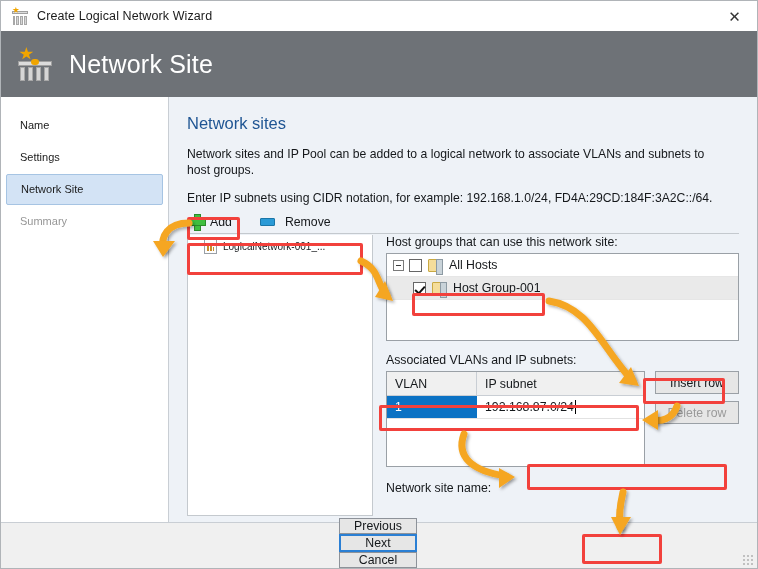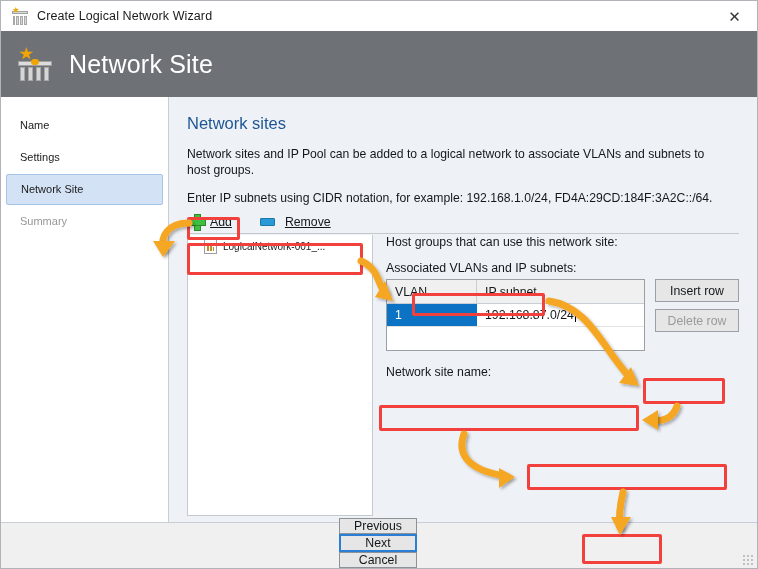--- a/index.html
+++ b/index.html
@@ -93,21 +93,21 @@
     max-width: 538px;
   }
 
   
   .toolbar {
     position: absolute; left: 18px; top: 113px; right: 18px; height: 24px;
     border-bottom: 1px solid #c4c9ce;
     display: flex; align-items: center;
   }
   .tb-btn { display: flex; align-items: center; height: 22px; padding: 0 6px 0 2px; }
-  .tb-btn .lbl { font-size: 12.3px; color: #15181b; margin-left: 6px; text-decoration: underline; }
+  .tb-btn .lbl { font-size: 12.3px; color: #15181b; margin-left: 6px; }
   .icon-plus { position: relative; width: 15px; height: 15px; }
   .icon-plus::before, .icon-plus::after {
     content: ""; position: absolute; background: #3fbf3f; border: 1px solid #2a8a2a;
   }
   .icon-plus::before { left: 5px; top: 0; width: 5px; height: 15px; }
   .icon-plus::after { left: 0; top: 5px; width: 15px; height: 5px; }
   .icon-minus {
     width: 15px; height: 8px; background: #2a9ad6; border: 1px solid #1a76a8; border-radius: 1px;
     margin-left: 6px;
   }
@@ -173,21 +173,21 @@
   }
   .folder::after {
     content: ""; position: absolute; right: -1px; top: -1px; width: 5px; height: 14px;
     background: #c9d3d9; border: 1px solid #8d9aa3;
   }
   .indent { margin-left: 20px; }
 
   
   .vlan-wrap { display: flex; margin-top: 0; }
   .grid {
-    flex: 1 1 auto; background: #fff; border: 1px solid #9aa0a6; height: 72px;
+    flex: 1 1 auto; background: #fff; border: 1px solid #9aa0a6; height: 96px;
   }
   .grid-head { display: flex; height: 24px; background: #f0f0f0; border-bottom: 1px solid #c9ced4; }
   .gh { font-size: 12.3px; color: #15181b; display: flex; align-items: center; padding-left: 8px; }
   .gh.c1 { width: 90px; flex: 0 0 90px; border-right: 1px solid #c9ced4; }
   .gh.c2 { flex: 1 1 auto; }
   .grid-row { display: flex; height: 23px; border-bottom: 1px solid #e2e2e2; }
   .gc { font-size: 12.3px; display: flex; align-items: center; padding-left: 8px; }
   .gc.c1 { width: 90px; flex: 0 0 90px; background: #0b72c4; color: #ffffff; }
   .gc.c2 { flex: 1 1 auto; color: #15181b; position: relative; }
   .caret { display: inline-block; width: 1px; height: 14px; background: #000; margin-left: 1px; }
@@ -301,20 +301,35 @@
           <div class="list-row">
             <span class="doc-ico"></span>
             <span>LogicalNetwork-001_...</span>
           </div>
         </div>
 
         <div class="rightpane">
 
           <div class="fld-label">Host groups that can use this network site:</div>
 
+          <div class="treebox">
+            <div class="tree-row">
+              <span class="expander"></span>
+              <span class="cbox"></span>
+              <span class="folder"></span>
+              <span>All Hosts</span>
+            </div>
+            <div class="tree-row sel">
+              <span class="indent"></span>
+              <span class="cbox checked"></span>
+              <span class="folder"></span>
+              <span>Host Group-001</span>
+            </div>
+            <div class="tree-row blank" style="height:40px"></div>
+          </div>
 
           <div class="fld-label" style="margin-top:12px">Associated VLANs and IP subnets:</div>
 
           <div class="vlan-wrap">
             <div class="grid">
               <div class="grid-head">
                 <div class="gh c1">VLAN</div>
                 <div class="gh c2">IP subnet</div>
               </div>
               <div class="grid-row">

